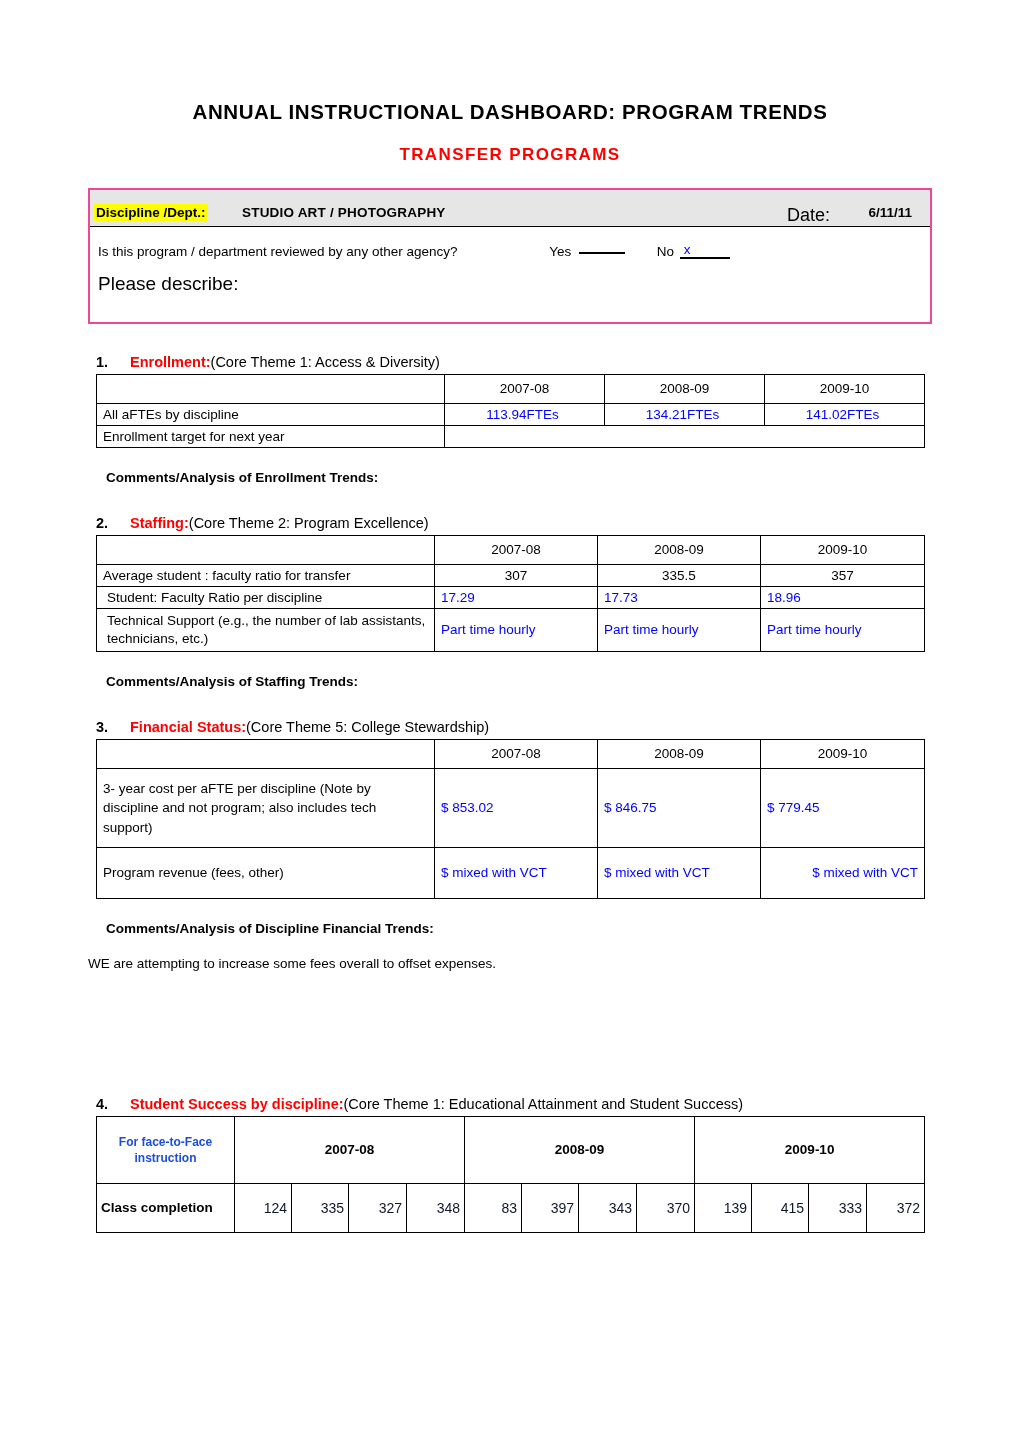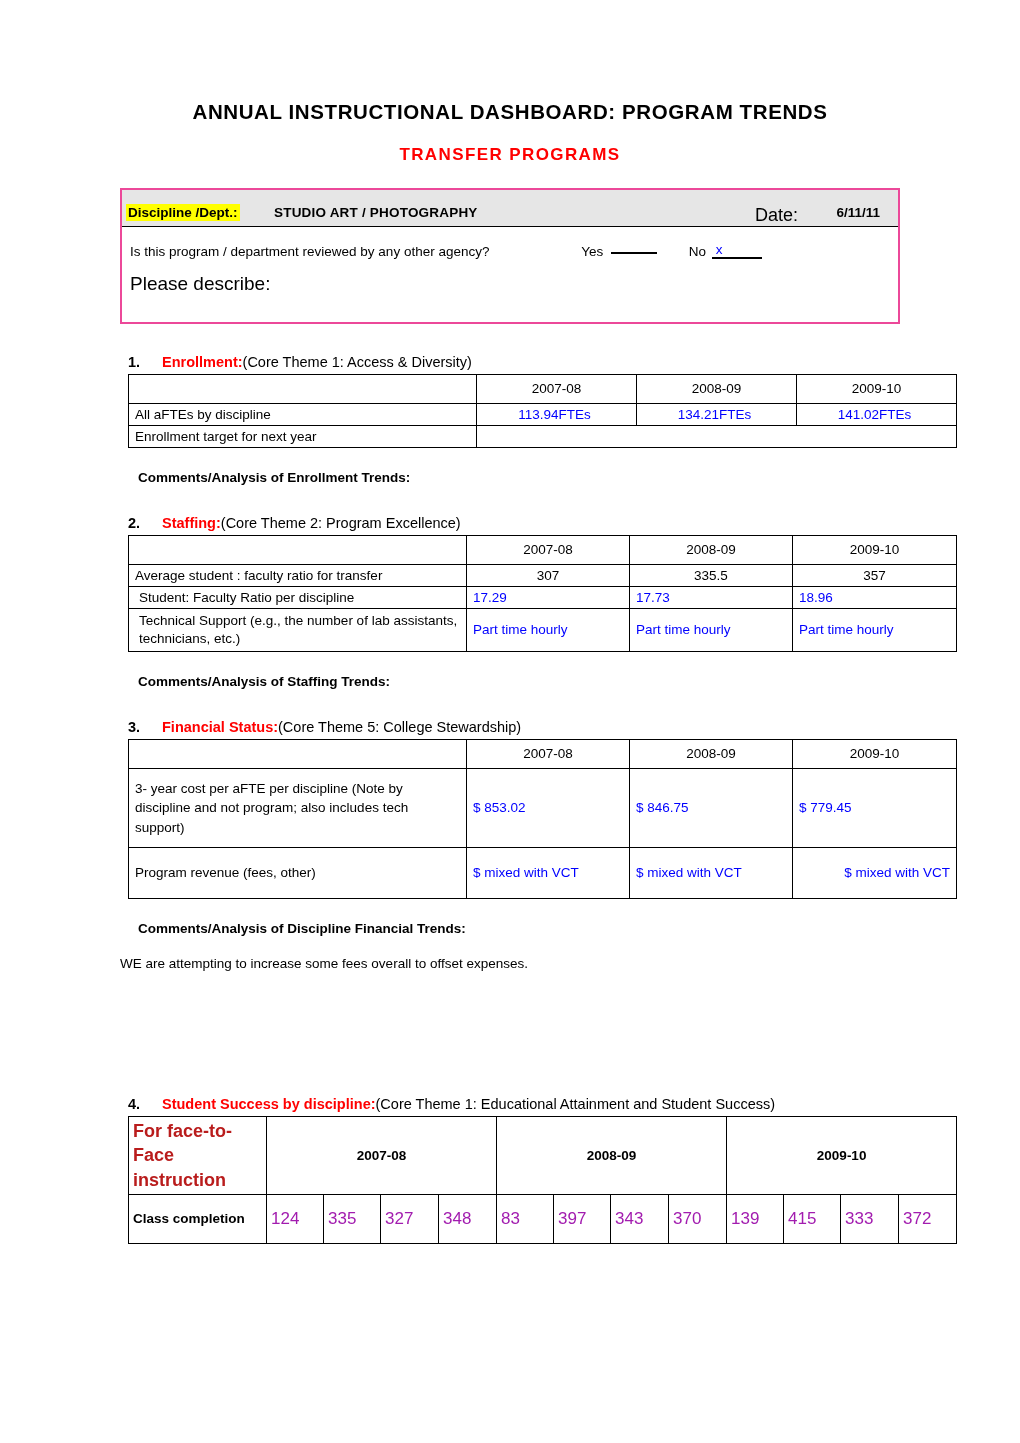--- a/index.html
+++ b/index.html
@@ -13,21 +13,21 @@
     font-family: "Liberation Sans", sans-serif;
     color: #000000;
     position: relative;
     overflow: hidden;
   }
   .page {
     position: relative;
     width: 1020px;
     height: 1443px;
     box-sizing: border-box;
-    padding: 0 120px;
+    padding: 0 88px;
   }
 
   
   .doc-title {
     text-align: center;
     font-size: 20.5px;
     font-weight: bold;
     letter-spacing: 0.6px;
     margin: 0;
     padding-top: 101px;
@@ -201,44 +201,44 @@
     table-layout: fixed;
     font-size: 13.5px;
   }
   table.s4 td {
     border: 1.8px solid #000000;
     padding: 2px 4px;
     vertical-align: middle;
   }
   td.s4-corner {
     border: none;
-    color: #b91c1c;
-    font-weight: bold;
-    font-size: 18px;
-    text-align: left;
+    color: #1d4ed8;
+    font-weight: bold;
+    font-size: 12px;
+    text-align: center;
     padding-left: 16px;
     line-height: 1.35;
     vertical-align: top;
   }
   td.s4-year {
     text-align: center;
     font-weight: bold;
     font-size: 13.5px;
   }
   td.s4-label {
     font-weight: bold;
     text-align: left;
     font-size: 13.5px;
     line-height: 1.3;
     padding-left: 8px;
   }
   td.s4-num {
-    color: #a21caf;
-    text-align: left;
-    font-size: 17px;
+    color: #0f172a;
+    text-align: right;
+    font-size: 14px;
     padding-left: 6px;
     vertical-align: top;
     height: 44px;
   }
 </style>
 </head>
 <body>
 
 <div class="page">
 

